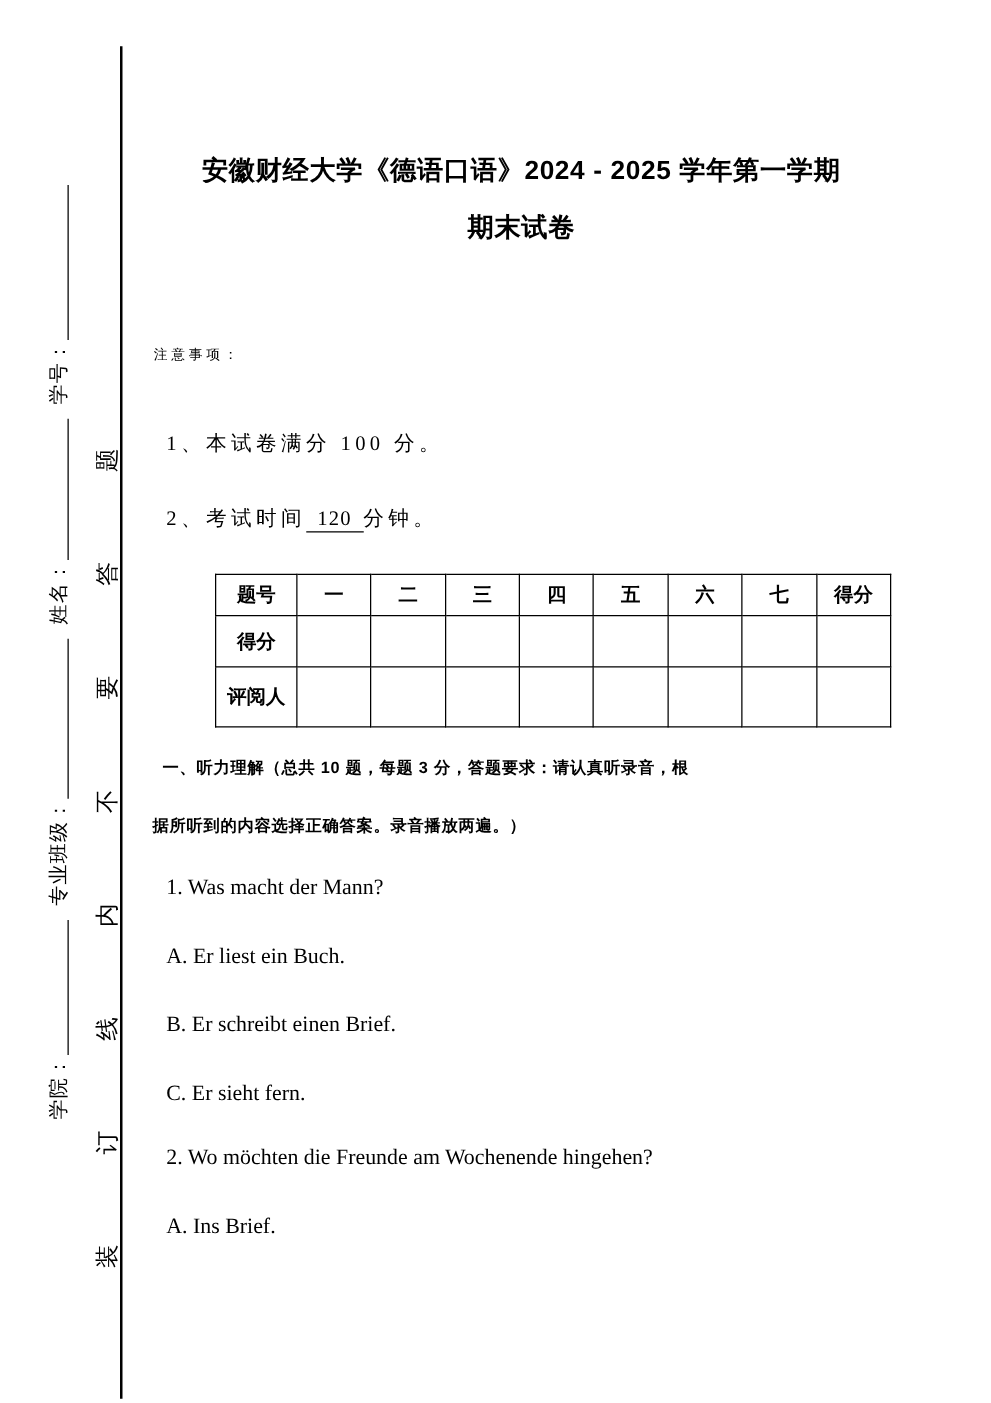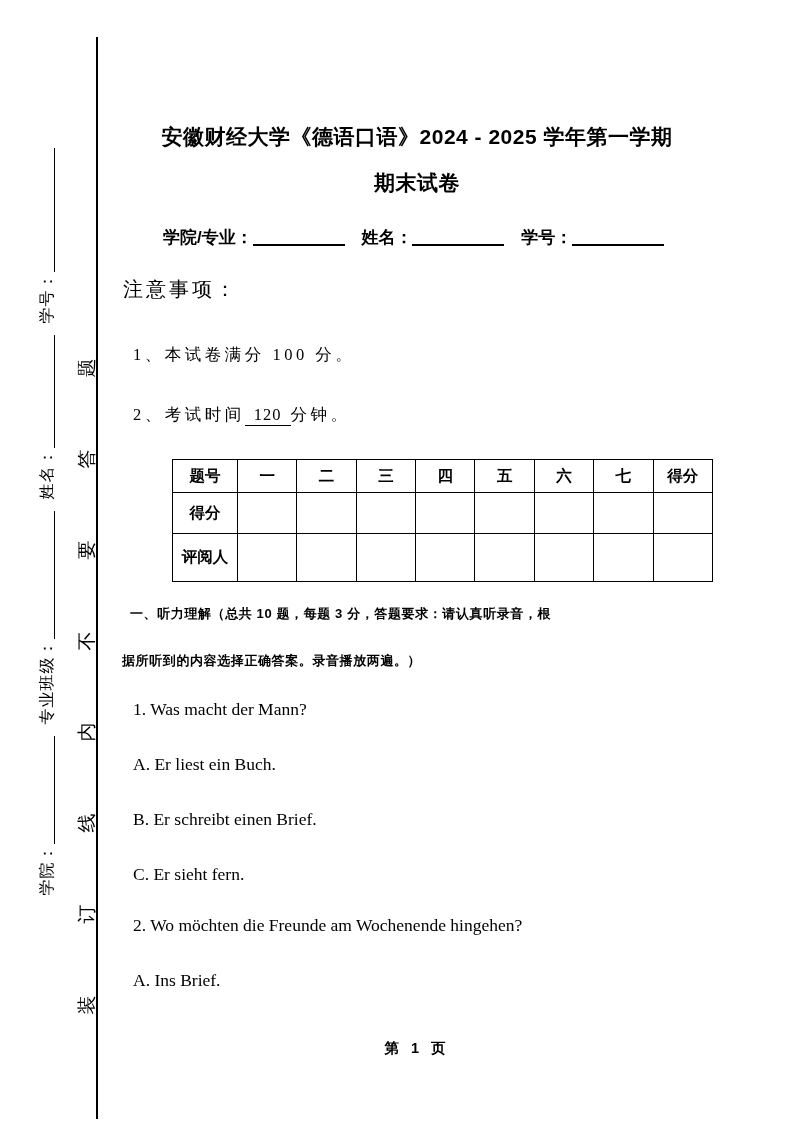--- a/index.html
+++ b/index.html
@@ -88,21 +88,21 @@
   .form-row .fgap { display: inline-block; width: 12px; }
   .form-blank {
     display: inline-block;
     width: 92px; height: 17px;
     border-bottom: 2px solid #000;
     vertical-align: -3px;
   }
 
   .notice-head {
     top: 276px; left: 2px;
-    font-size: 20px;
+    font-size: 11px;
     letter-spacing: 3px;
   }
   .notice-item { font-size: 16.5px; letter-spacing: 3.5px; left: 12px; }
   .notice-1 { top: 344px; }
   .notice-2 { top: 404px; }
   .u-val {
     display: inline-block;
     border-bottom: 1.5px solid #000;
     padding: 0 9px;
     letter-spacing: 1px;
@@ -182,25 +182,20 @@
   <span>线</span>
   <span>订</span>
   <span>装</span>
 </div>
 
 <div class="content">
 
   <div class="title title-1">安徽财经大学《德语口语》2024 - 2025 学年第一学期</div>
   <div class="title title-2">期末试卷</div>
 
-  <div class="form-row">
-    <span>学院/专业：</span><span class="form-blank"></span><span class="fgap"></span>
-    <span>姓名：</span><span class="form-blank"></span><span class="fgap"></span>
-    <span>学号：</span><span class="form-blank"></span>
-  </div>
 
   <div class="notice-head">注意事项：</div>
   <div class="notice-item notice-1">1、本试卷满分 100 分。</div>
   <div class="notice-item notice-2">
     <span>2、考试时间</span><span class="u-val">120</span><span>分钟。</span>
   </div>
 
   <div class="score-table">
     <table>
       <tbody>
@@ -244,15 +239,14 @@
   <div class="sec-head sec-head-1">一、听力理解（总共 10 题，每题 3 分，答题要求：请认真听录音，根</div>
   <div class="sec-head sec-head-2">据所听到的内容选择正确答案。录音播放两遍。）</div>
 
   <div class="german g1">1. Was macht der Mann?</div>
   <div class="german g2">A. Er liest ein Buch.</div>
   <div class="german g3">B. Er schreibt einen Brief.</div>
   <div class="german g4">C. Er sieht fern.</div>
   <div class="german g5">2. Wo möchten die Freunde am Wochenende hingehen?</div>
   <div class="german g6">A. Ins Brief.</div>
 
-  <div class="page-footer">第 1 页</div>
 
 </div>
 
 </body></html>

